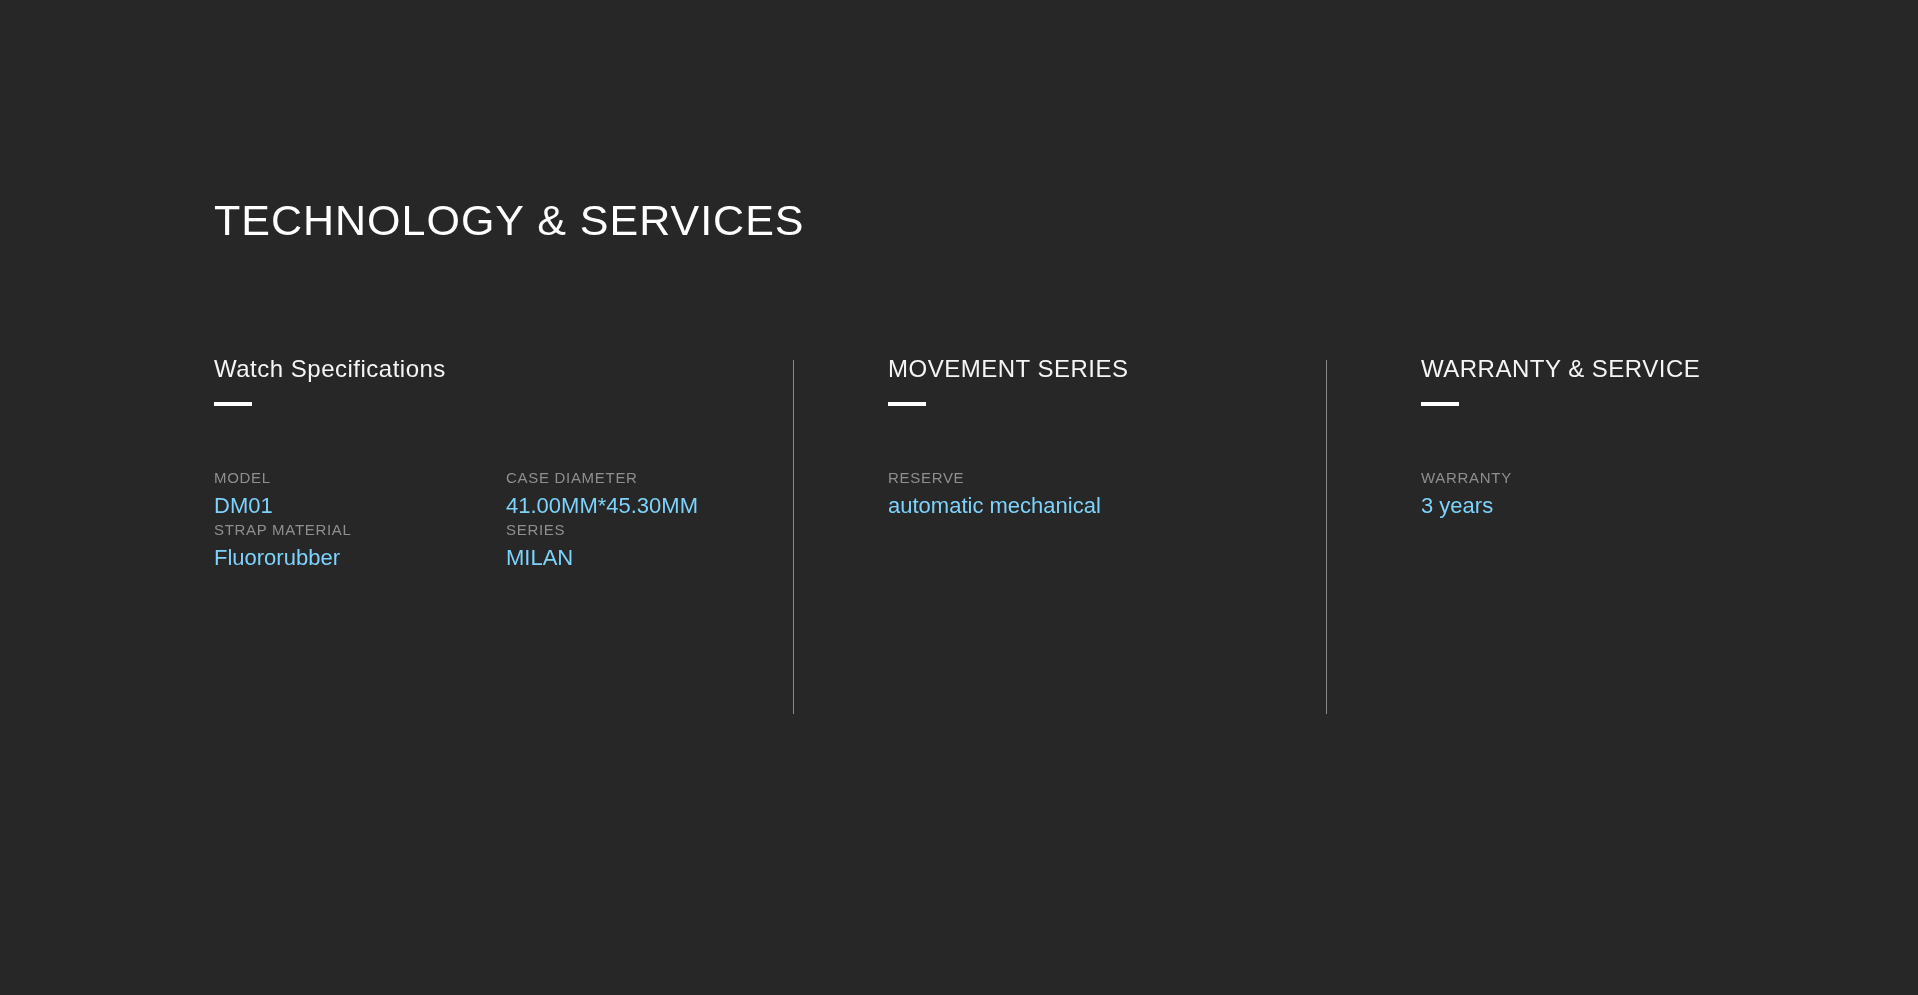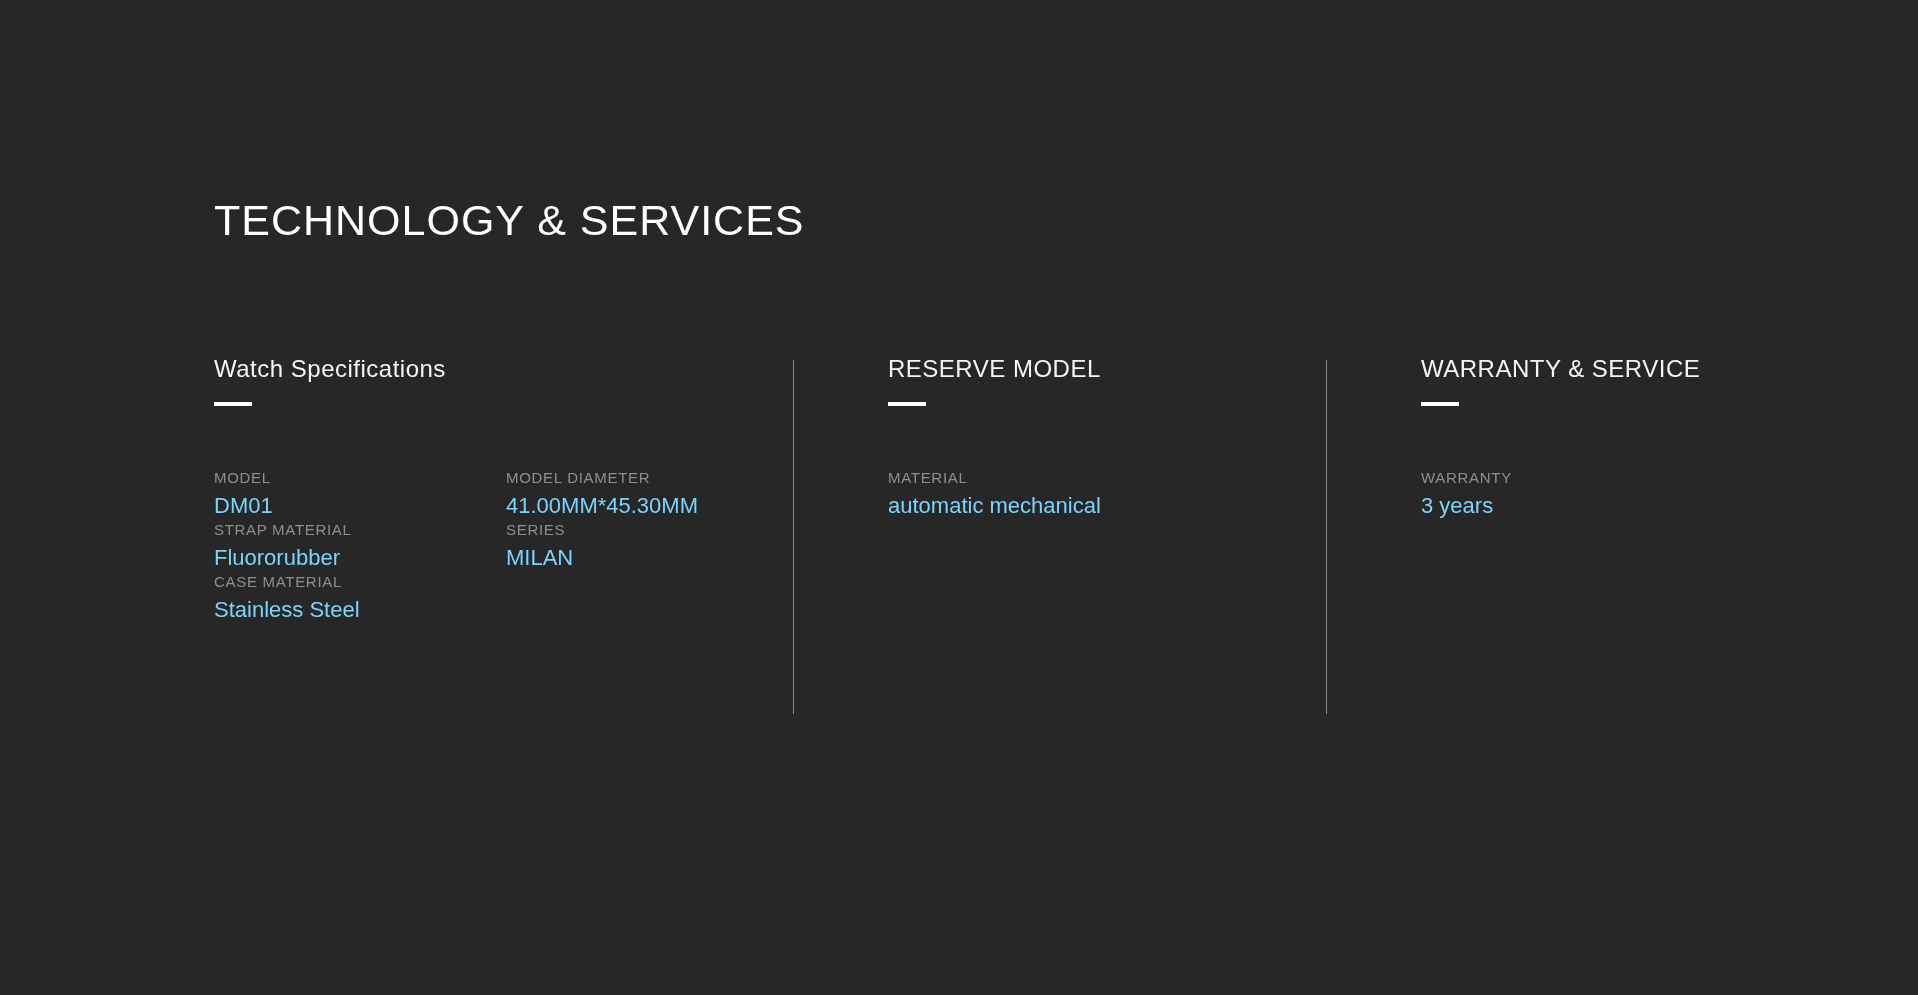--- a/index.html
+++ b/index.html
@@ -96,46 +96,42 @@
 
     <section class="col col-1">
       <h2 class="section-title">Watch Specifications</h2>
       <div class="title-rule"></div>
       <div class="specs specs-grid">
         <div class="spec-item">
           <div class="spec-label">MODEL</div>
           <div class="spec-value">DM01</div>
         </div>
         <div class="spec-item">
-          <div class="spec-label">MODEL DIAMETER</div>
+          <div class="spec-label">CASE DIAMETER</div>
           <div class="spec-value">41.00MM*45.30MM</div>
         </div>
         <div class="spec-item">
           <div class="spec-label">STRAP MATERIAL</div>
           <div class="spec-value">Fluororubber</div>
         </div>
         <div class="spec-item">
           <div class="spec-label">SERIES</div>
           <div class="spec-value">MILAN</div>
         </div>
-        <div class="spec-item">
-          <div class="spec-label">CASE MATERIAL</div>
-          <div class="spec-value">Stainless Steel</div>
-        </div>
       </div>
     </section>
 
     <div class="v-divider"></div>
 
     <section class="col col-2">
-      <h2 class="section-title">RESERVE MODEL</h2>
+      <h2 class="section-title">MOVEMENT SERIES</h2>
       <div class="title-rule"></div>
       <div class="specs specs-stack">
         <div class="spec-item">
-          <div class="spec-label">MATERIAL</div>
+          <div class="spec-label">RESERVE</div>
           <div class="spec-value">automatic mechanical</div>
         </div>
       </div>
     </section>
 
     <div class="v-divider"></div>
 
     <section class="col col-3">
       <h2 class="section-title">WARRANTY &amp; SERVICE</h2>
       <div class="title-rule"></div>

